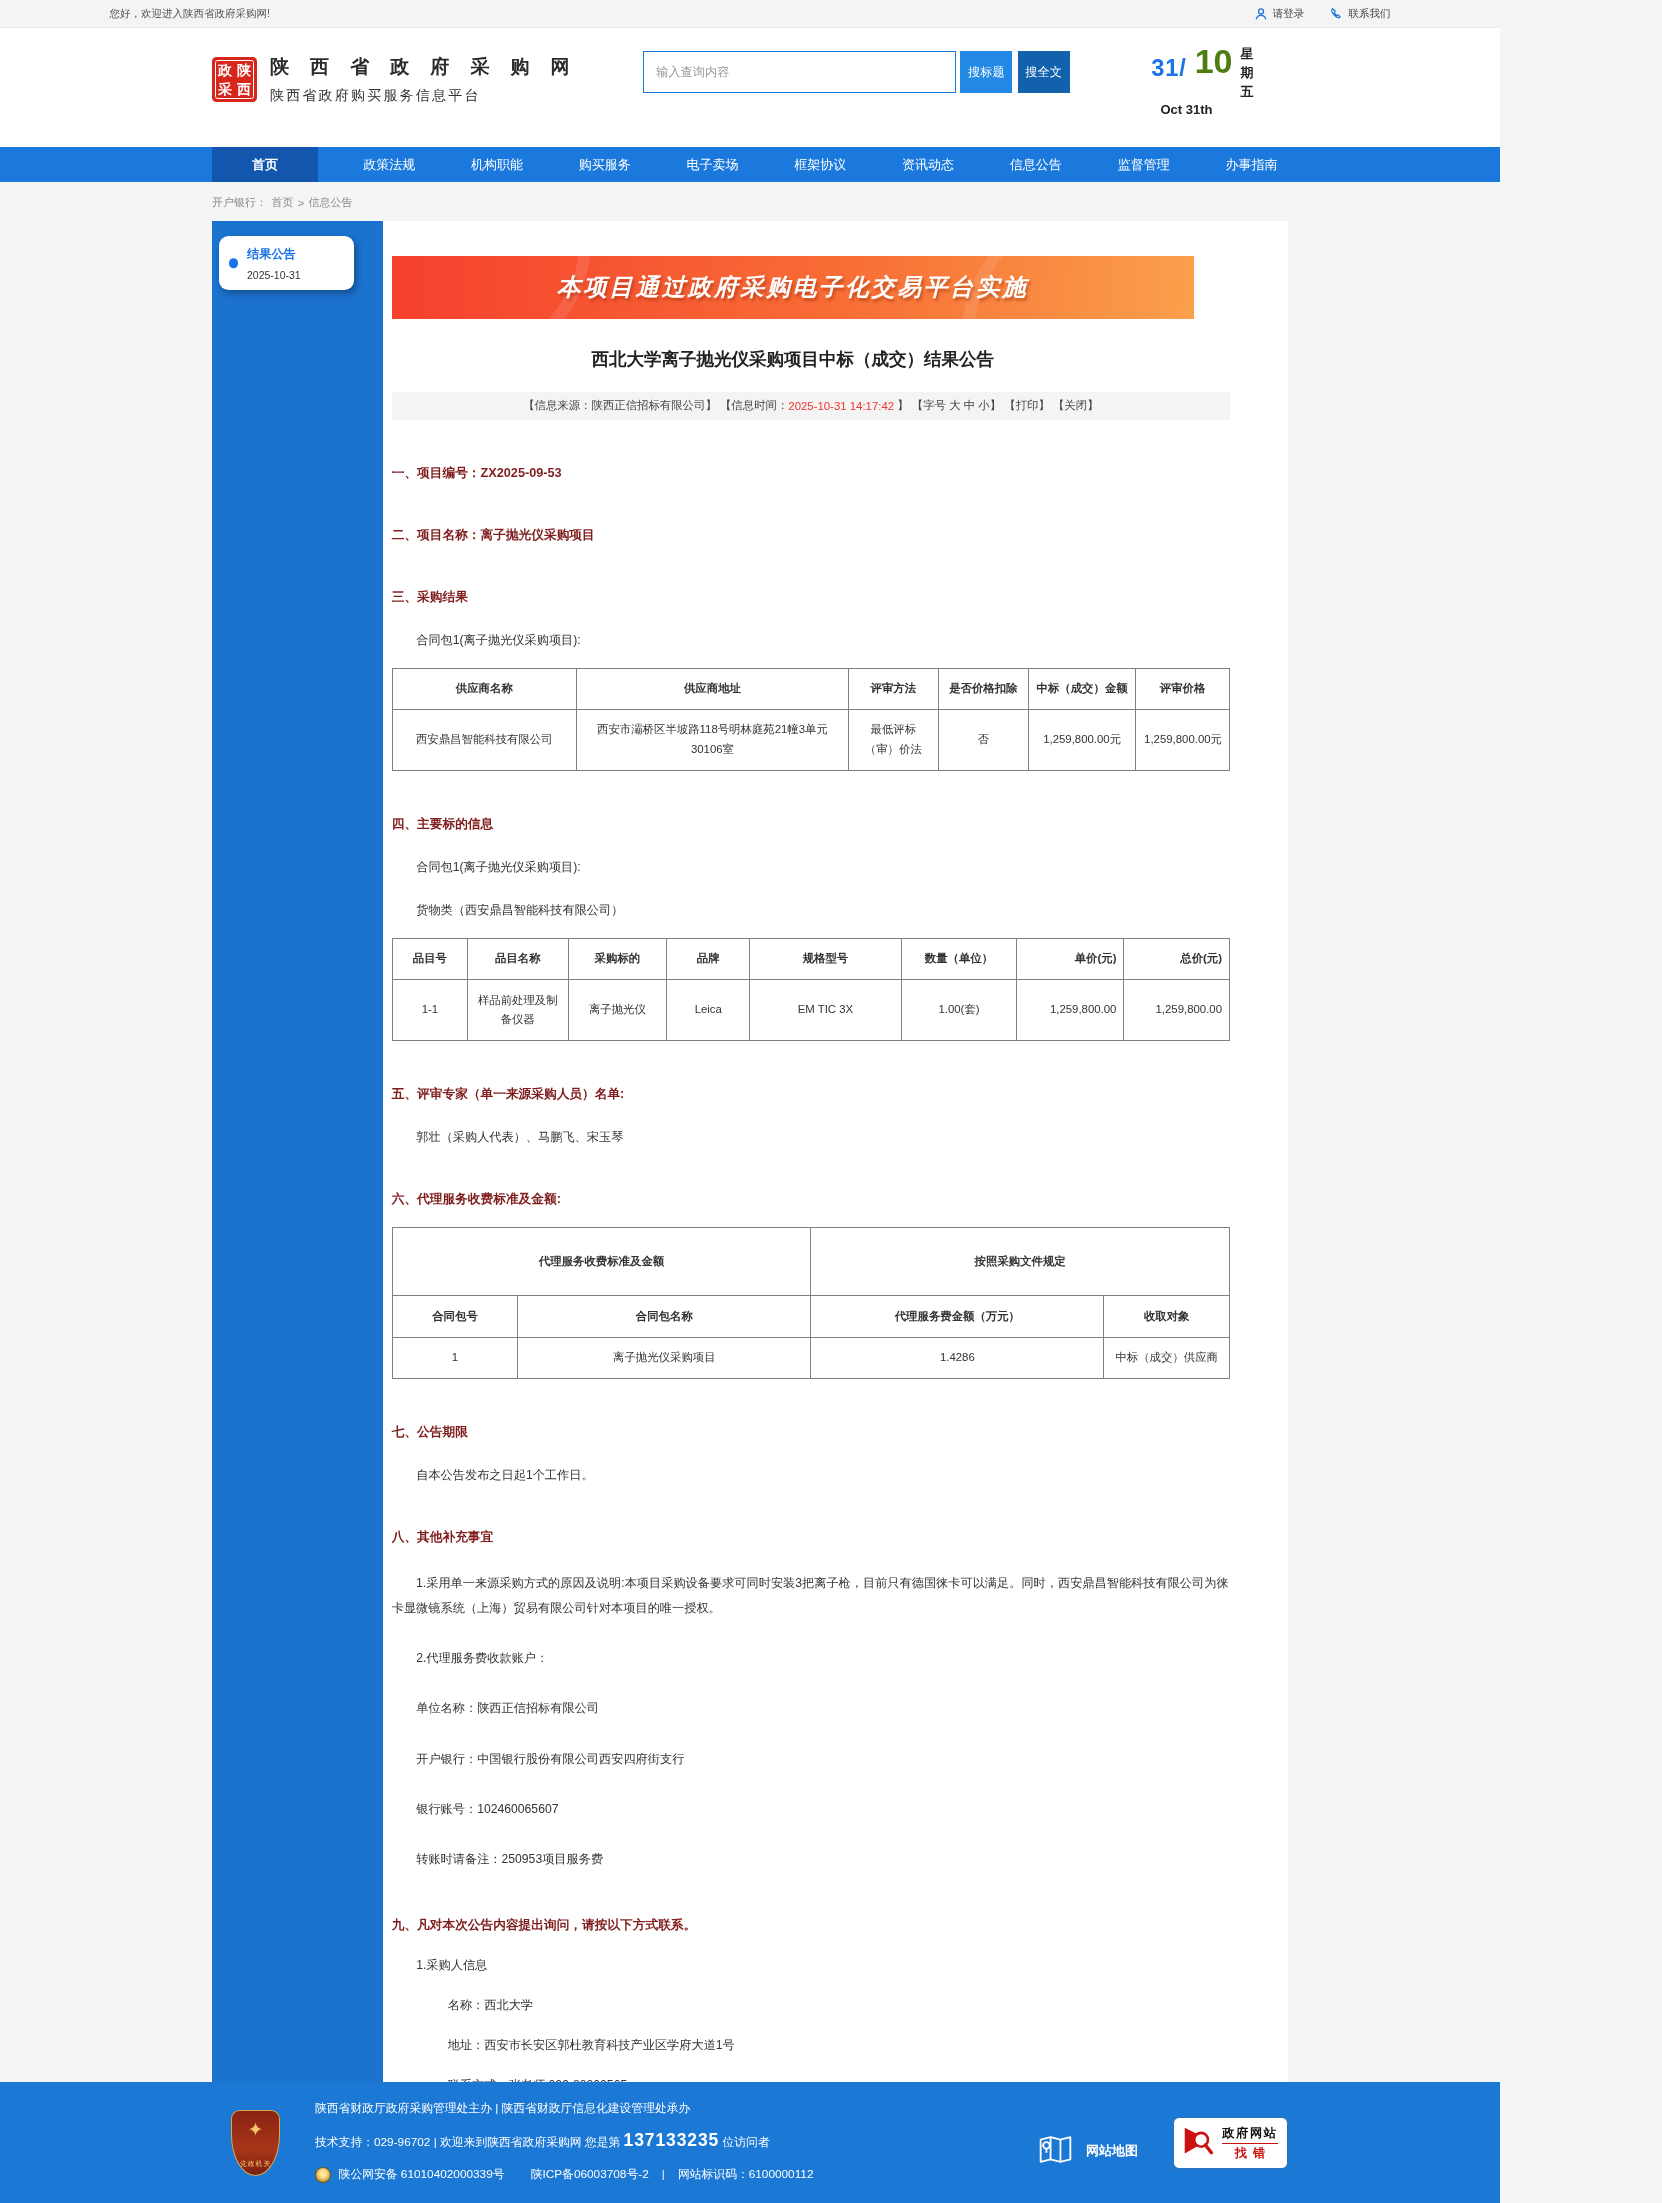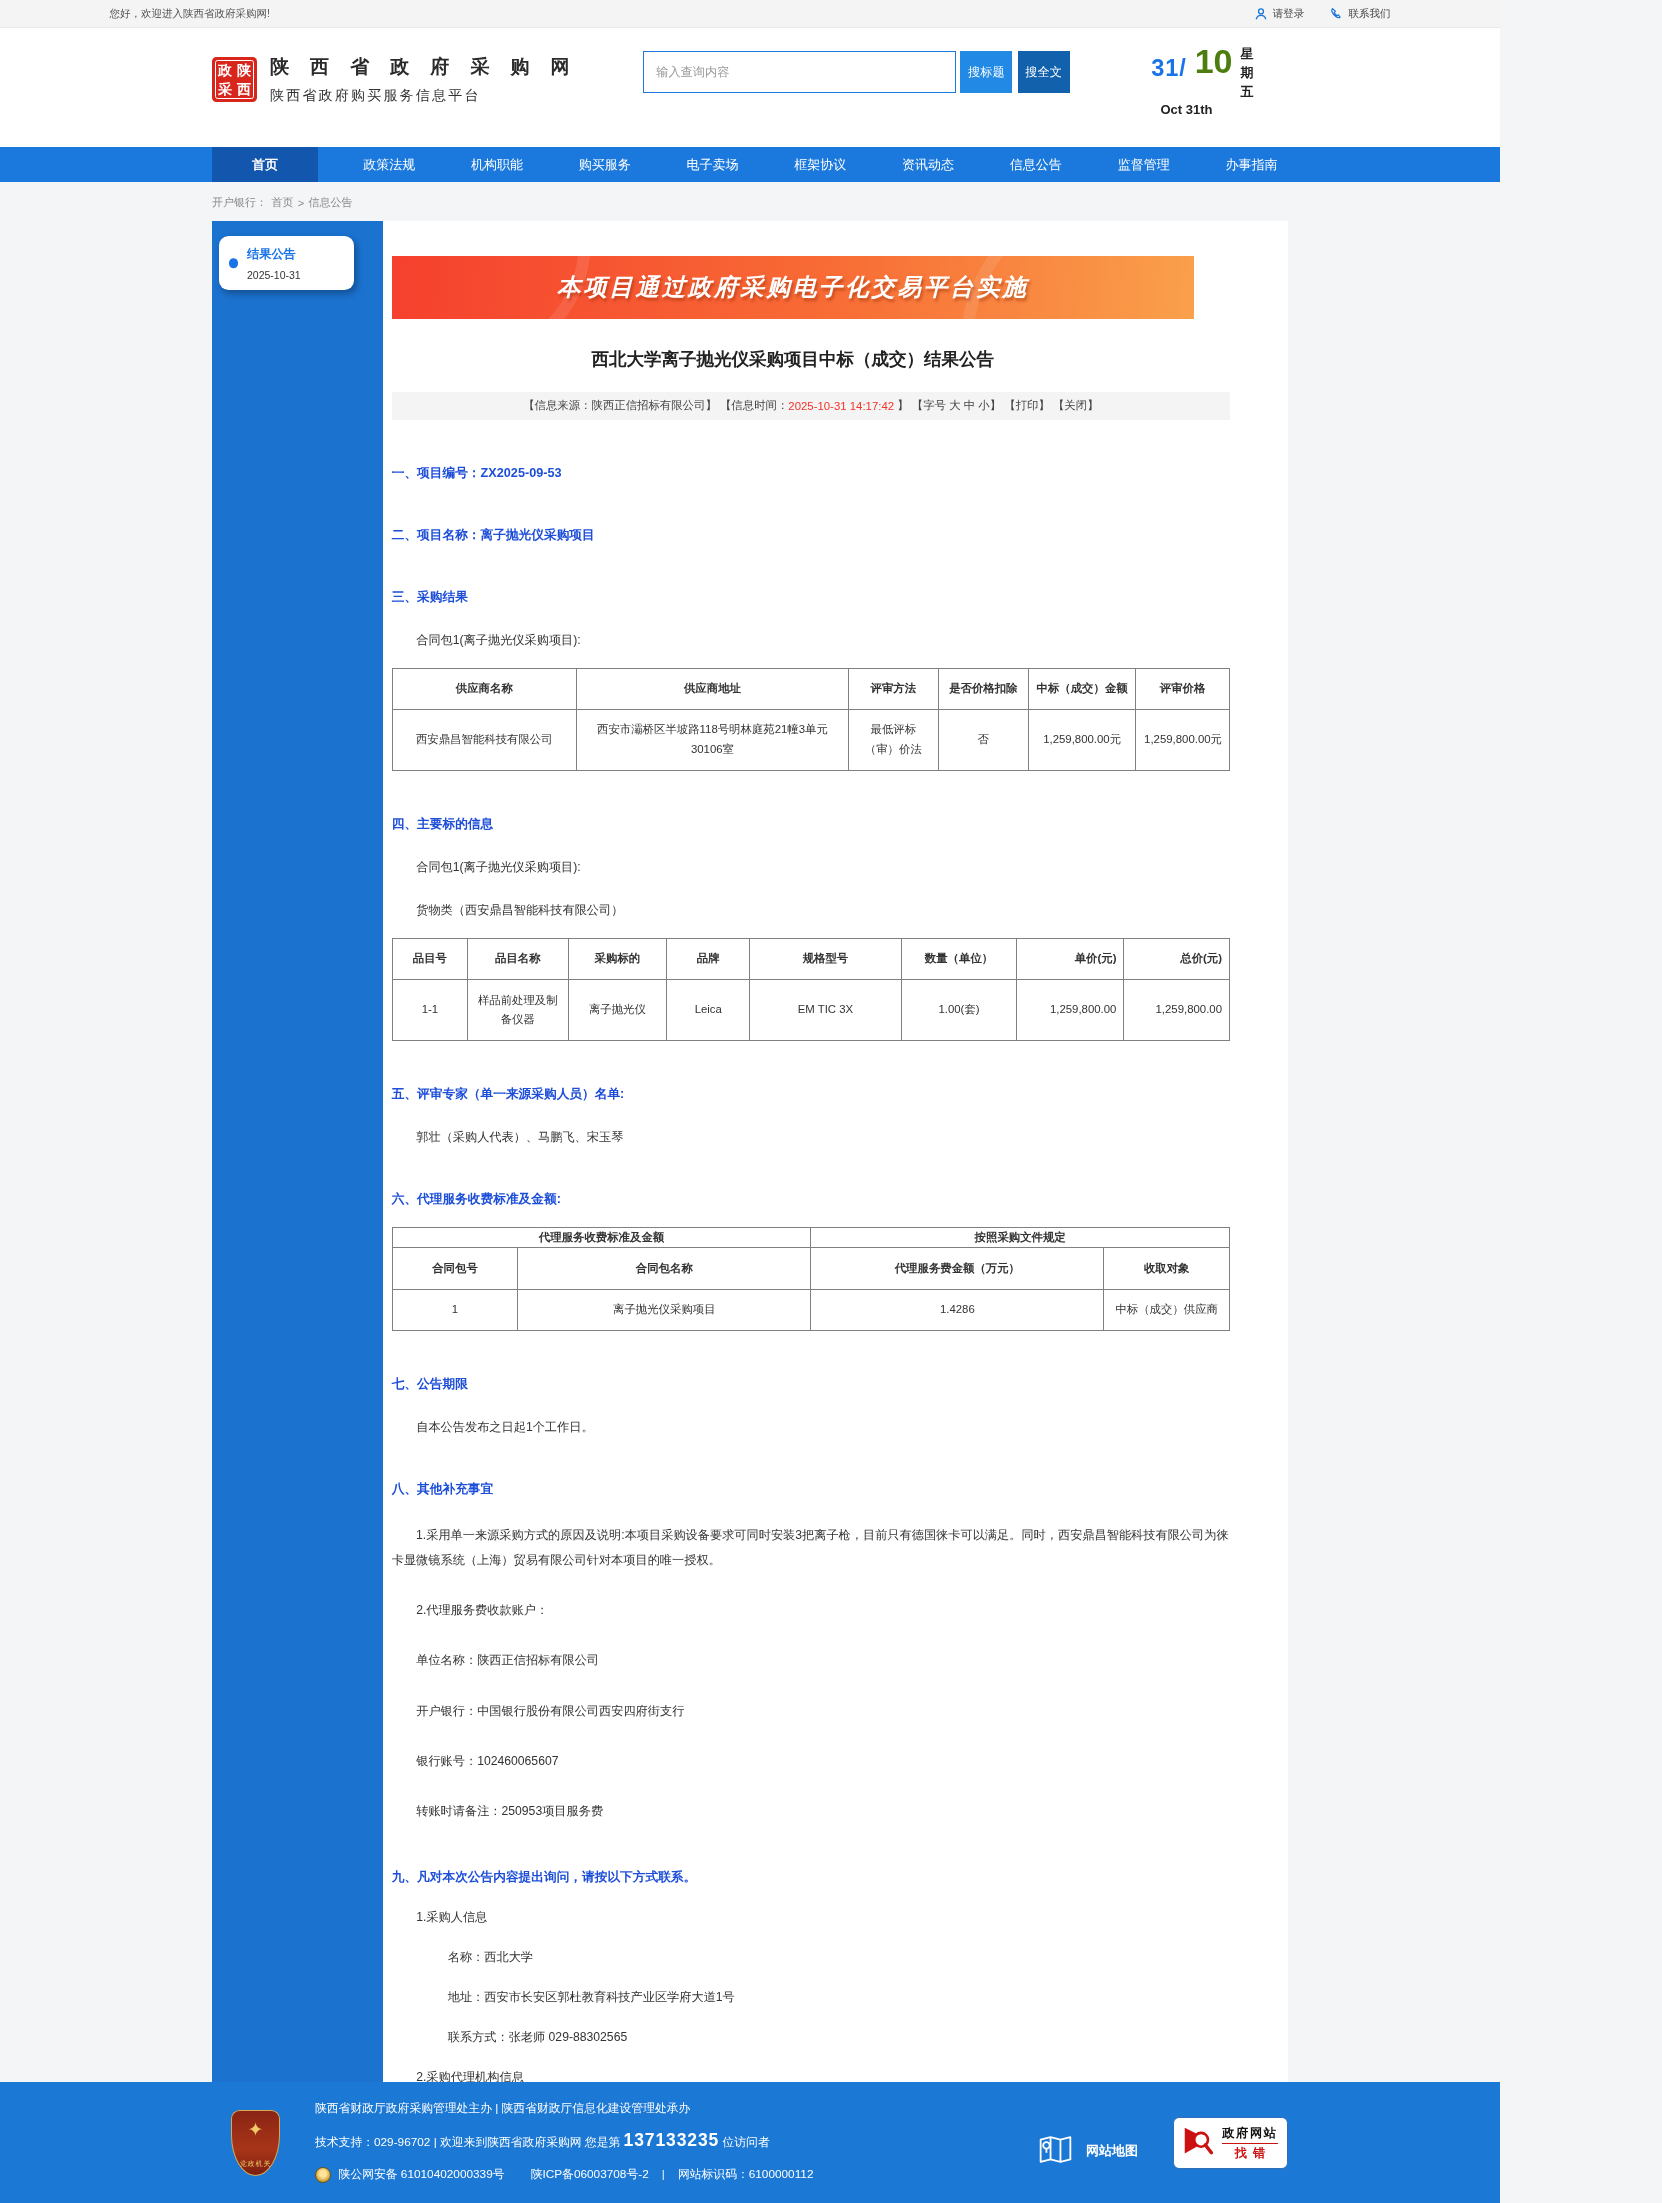--- a/index.html
+++ b/index.html
@@ -63,29 +63,29 @@
   .banner::after{width:279px;height:279px;right:-70px;bottom:-175px}
   .banner-text{position:relative;color:#fff;font-size:23.6px;font-weight:bold;font-style:italic;letter-spacing:2.6px;text-shadow:1.7px 2.6px 2.6px rgba(140,40,0,.45)}
 
   .article-title{width:802px;text-align:center;font-size:17.5px;font-weight:bold;color:#222;margin-top:28px}
 
   .meta{margin-top:21px;background:#f4f4f4;height:28px;display:flex;align-items:center;justify-content:center;font-size:11.4px;color:#444}
   .meta span{white-space:pre}
   .meta .red{color:#f0342b}
   .meta .ctl{cursor:pointer}
 
-  .sec{font-weight:bold;font-size:12.7px;color:#1d4ed8;margin-top:45px}
+  .sec{font-weight:bold;font-size:12.7px;color:#7f1d1d;margin-top:45px}
   .note{font-size:12.2px;color:#333;margin-top:26px;padding-left:24.5px}
   .plain{font-size:12.2px;color:#333;margin-top:26px;padding-left:24.5px}
 
   table{border-collapse:collapse;width:100%;margin-top:19px;table-layout:fixed}
   th,td{border:0.9px solid #808080;font-size:11.4px;color:#333;text-align:center;vertical-align:middle;padding:10.5px 7px;line-height:1.7;word-wrap:break-word}
   th{font-weight:bold}
   .ralign{text-align:right}
-  .t3-group th{padding:0 7px}
+  .t3-group th{padding:24px 7px}
 
   .para{font-size:12.2px;color:#333;margin-top:24.5px;line-height:2.1}
   .indent-first{text-indent:2em}
   .lvl1{padding-left:24.5px}
   .lvl2{padding-left:56px}
   .s9-item{font-size:12.2px;color:#333;margin-top:23px}
 
   
   .footer{position:absolute;left:0;right:0;bottom:0;height:122px;background:#1b78d5}
   .footer-inner{width:1076px;margin:0 auto;height:100%;position:relative;display:flex;align-items:center}

